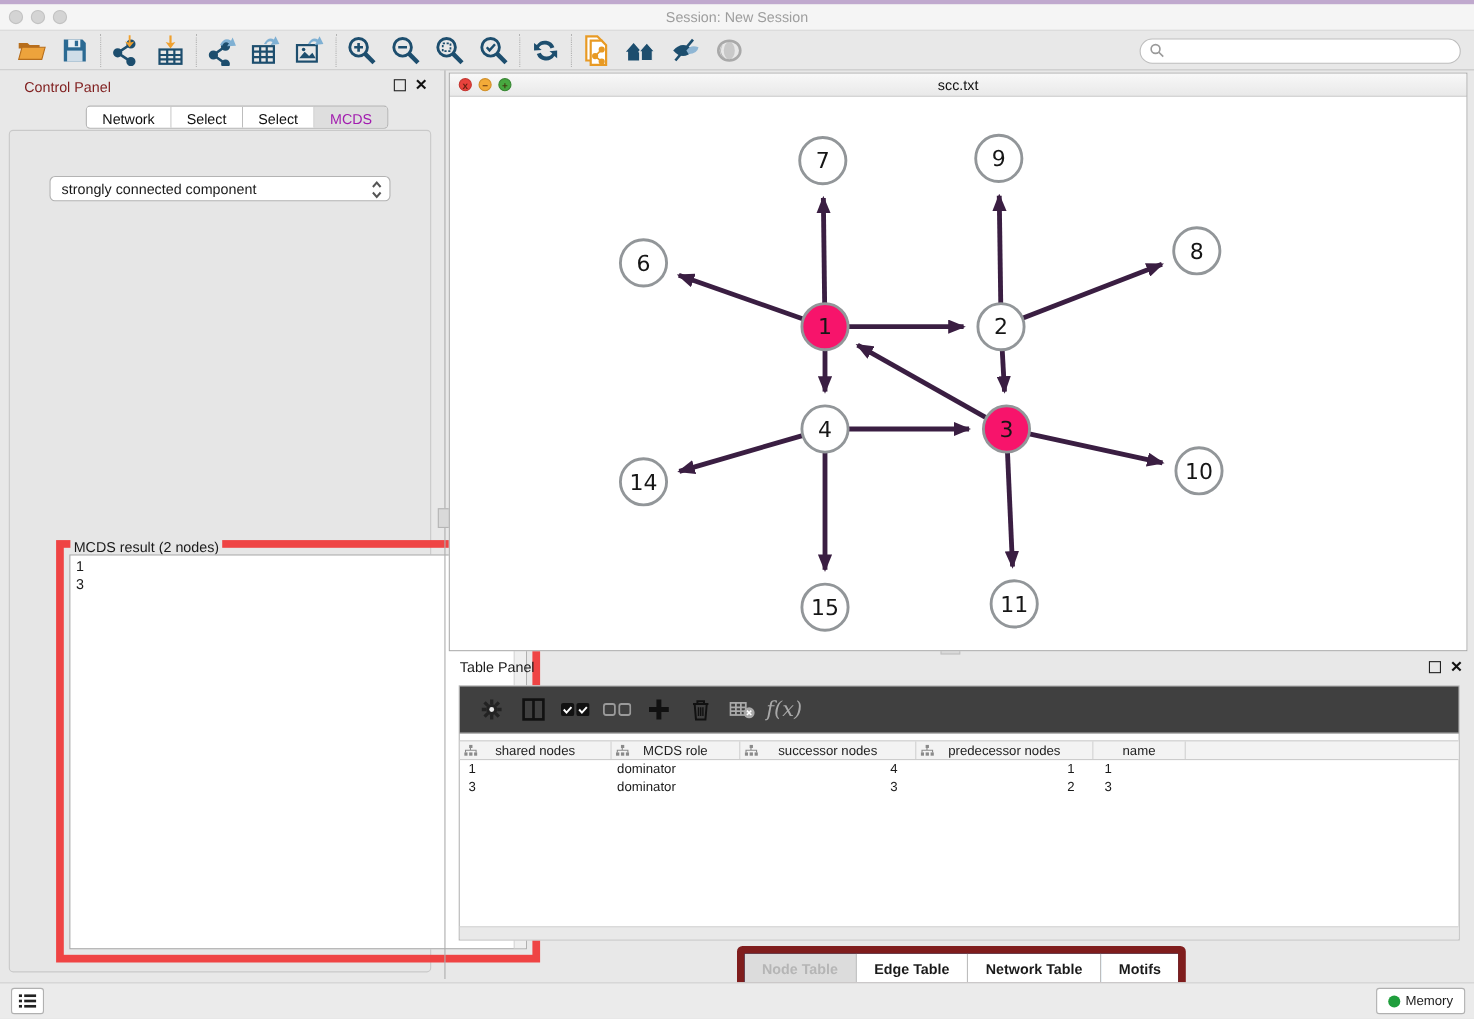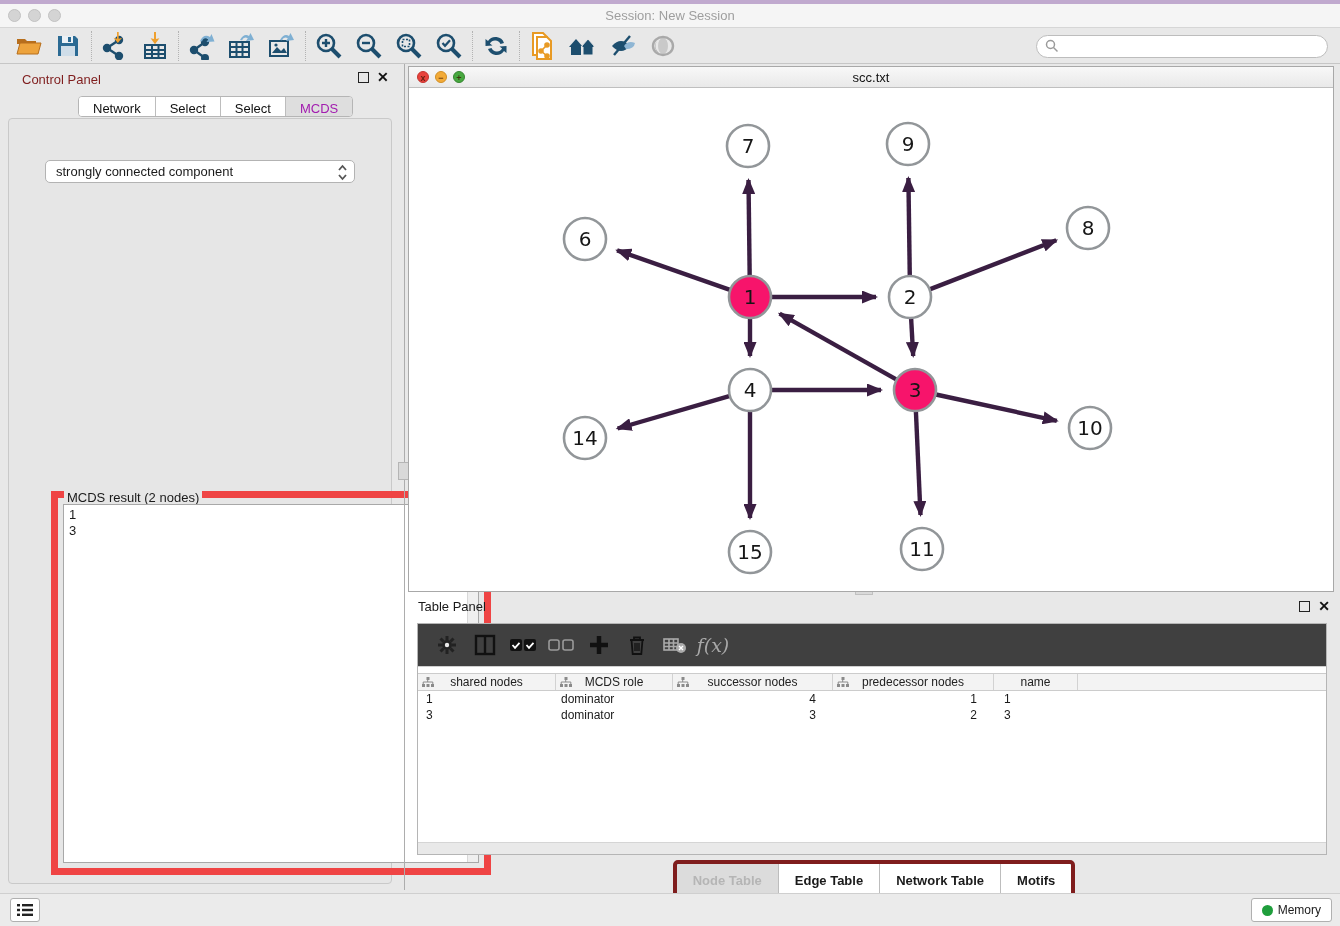--- a/index.html
+++ b/index.html
@@ -62,21 +62,21 @@
   .tp-tool { width:38px; height:34px; display:flex; align-items:center; justify-content:center; }
   .fx { font-family:"DejaVu Serif", serif; font-style:italic; font-size:19px; color:#a9a9a9; }
   .grid { position:absolute; left:0; top:49px; width:100%; }
   .grid-head { display:flex; height:18px; background:#f3f3f3; border-top:1px solid #cccccc; border-bottom:1px solid #cccccc; }
   .gh-cell { position:relative; border-right:1px solid #d2d2d2; font-size:12px; color:#222; display:flex; align-items:center; justify-content:center; }
   .gh-ico { position:absolute; left:4px; top:3px; }
   .grid-row { display:flex; height:16px; font-size:12px; }
   .g-cell { padding-top:1px; }
   .tp-bottomstrip { position:absolute; left:0; bottom:0; width:100%; height:12px; background:#e9e9e9; border-top:1px solid #d5d5d5; }
   .tp-tabs { position:absolute; left:0; top:264px; width:100%; display:flex; justify-content:center; }
-  .tp-tabgroup { display:flex; height:40px; border:4px solid #7f1d1d; border-radius:5px; overflow:hidden; background:#0369a1; }
+  .tp-tabgroup { display:flex; height:40px; border:7px solid #7f1d1d; border-radius:5px; overflow:hidden; background:#0369a1; }
   .tp-tab { padding:0 16px; font-size:13px; font-weight:bold; color:#1a1a1a; background:#fff; display:flex; align-items:center; border-right:1px solid #bdbdbd; }
   .tp-tab:last-child { border-right:none; }
   .tp-tab.active { background:#dcdcdc; color:#b5b5b5; }
 
   
   .statusbar { left:0; top:893px; width:1340px; height:33px; background:#ebebeb; border-top:1px solid #cfcfcf; }
   .sb-left-btn { position:absolute; left:10px; top:4px; width:30px; height:24px; background:#fff; border:1px solid #b0b0b0; border-radius:3px; display:flex; align-items:center; justify-content:center; }
   .memory-btn { position:absolute; right:8px; top:4px; height:24px; background:#fff; border:1px solid #b0b0b0; border-radius:3px; display:flex; align-items:center; gap:5px; padding:0 10px; font-size:12px; }
   .mem-dot { width:11px; height:11px; border-radius:50%; background:#1f9e3c; }
 </style>

